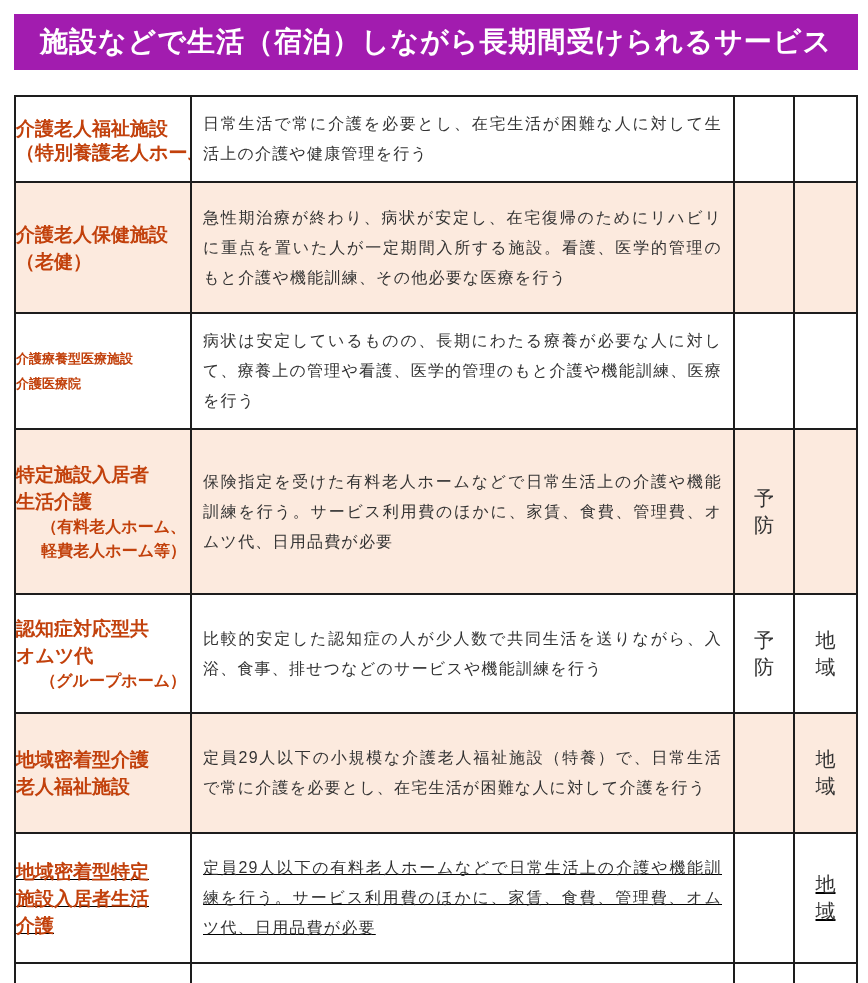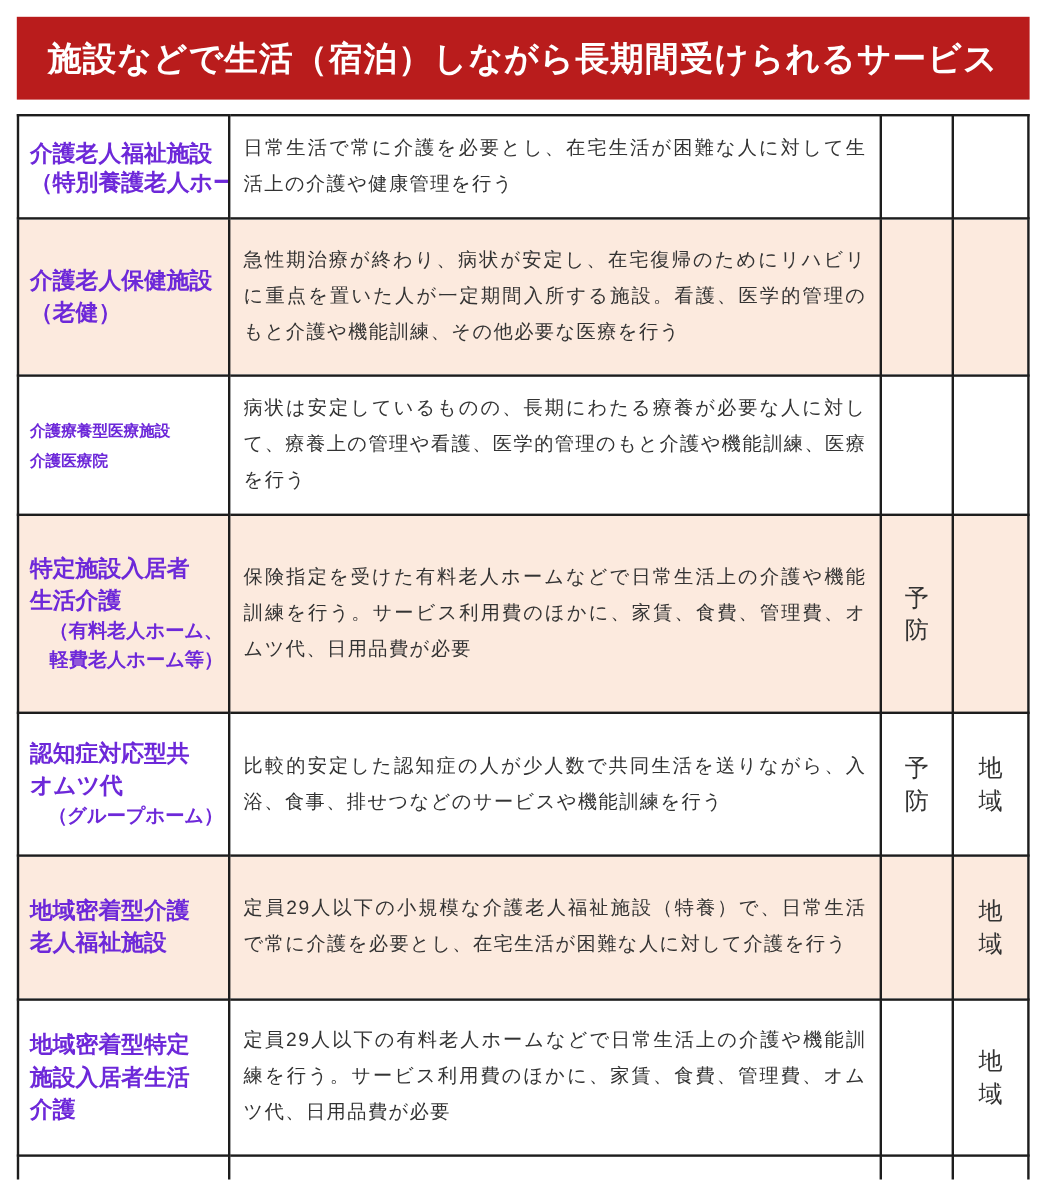--- a/index.html
+++ b/index.html
@@ -16,22 +16,22 @@
     width: 868px;
     height: 983px;
     background: #ffffff;
   }
   
   .banner {
     position: absolute;
     left: 14px;
     top: 14px;
     width: 844px;
-    height: 69px;
-    background: #b91c1c;
+    height: 56px;
+    background: #a21caf;
     color: #ffffff;
     display: flex;
     align-items: center;
     justify-content: center;
     font-size: 28px;
     font-weight: 700;
     letter-spacing: 1px;
     white-space: nowrap;
   }
   
@@ -50,22 +50,22 @@
     overflow: hidden;
   }
   col.c-name  { width: 176px; }
   col.c-desc  { width: 543px; }
   col.c-prev  { width: 60px;  }
   col.c-comm  { width: 63px;  }
 
   tr.shaded td { background: #fceade; }
 
   td.name {
-    padding: 4px 4px 4px 9px;
-    color: #6d28d9;
+    padding: 4px 4px 4px 0;
+    color: #c2410c;
     font-weight: 700;
   }
   .nm {
     font-size: 19px;
     line-height: 27px;
     white-space: nowrap;
   }
   .nm.md {
     font-size: 13px;
     line-height: 25px;
@@ -93,21 +93,21 @@
     font-size: 20px;
     padding: 11px;
   }
   
   tr.r0 { height: 86px;  }
   tr.r1 { height: 131px; }
   tr.r2 { height: 116px; }
   tr.r3 { height: 165px; }
   tr.r4 { height: 119px; }
   tr.r5 { height: 120px; }
-  tr.r6 { height: 130px; }
+  tr.r6 { height: 130px; text-decoration: underline; }
   tr.r7 { height: 30px;  } 
 </style>
 </head>
 <body>
 
 <div class="page">
 
   <div class="banner">
     <span>施設などで生活（宿泊）しながら長期間受けられるサービス</span>
   </div>

